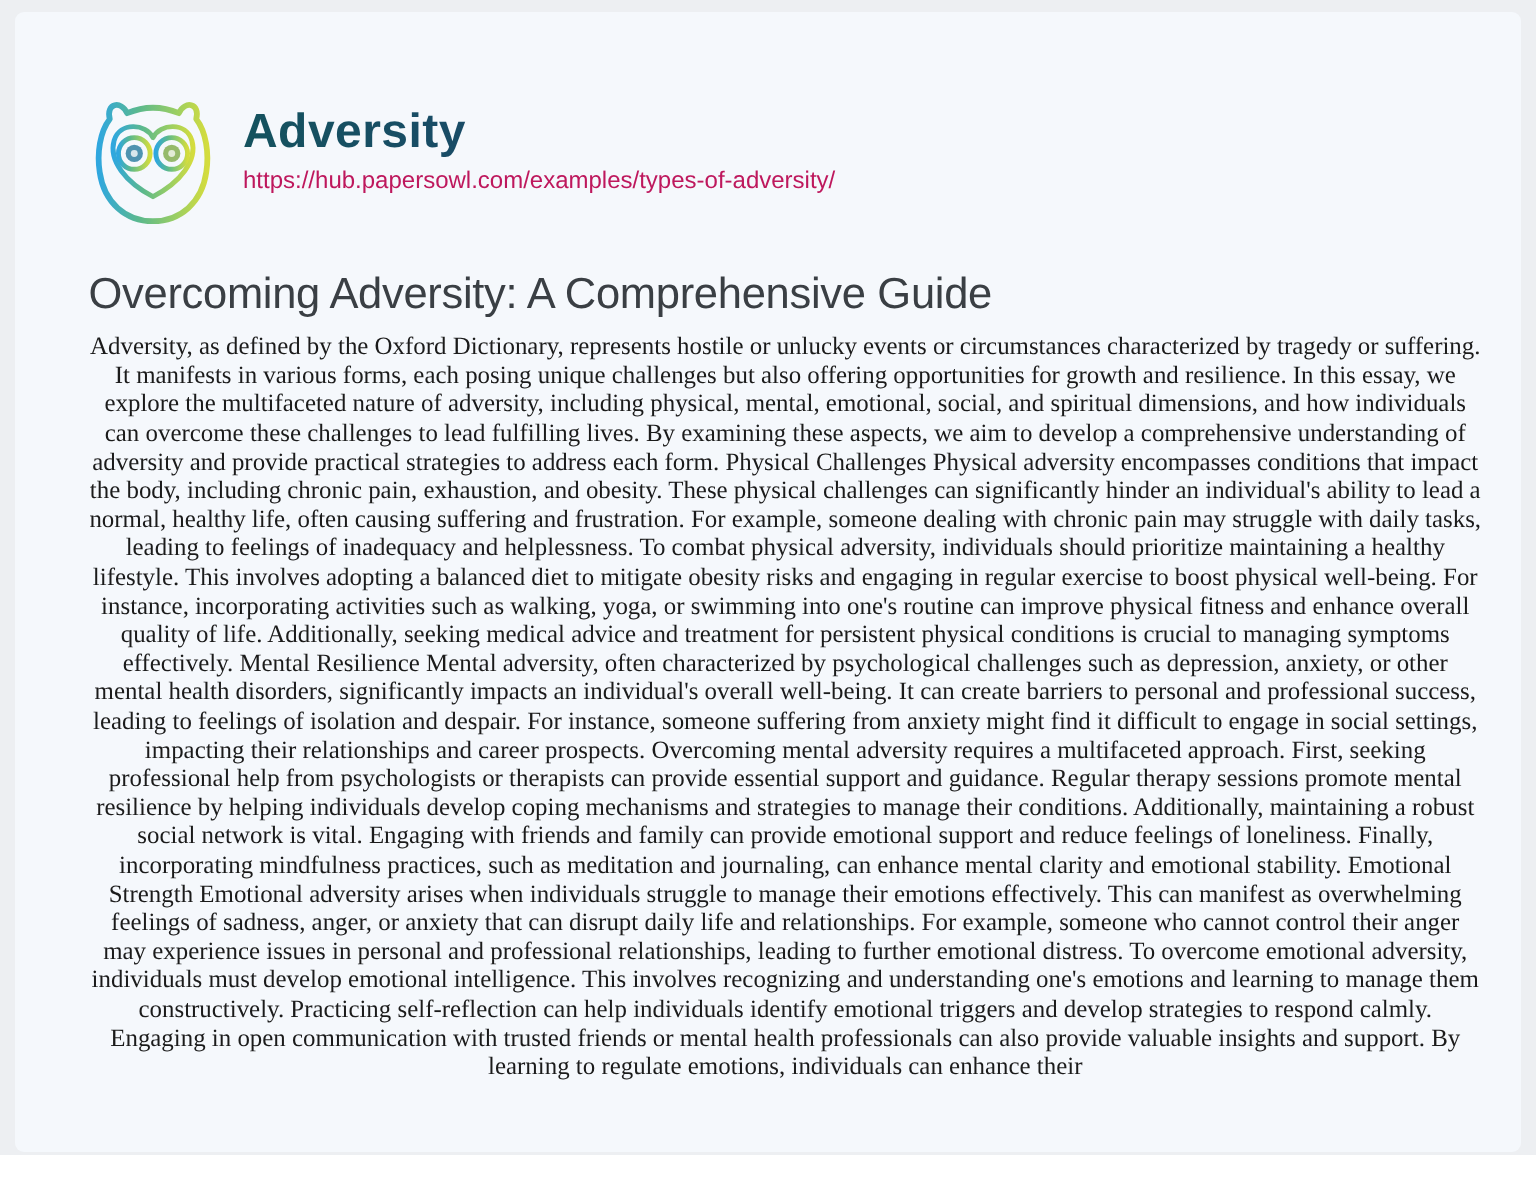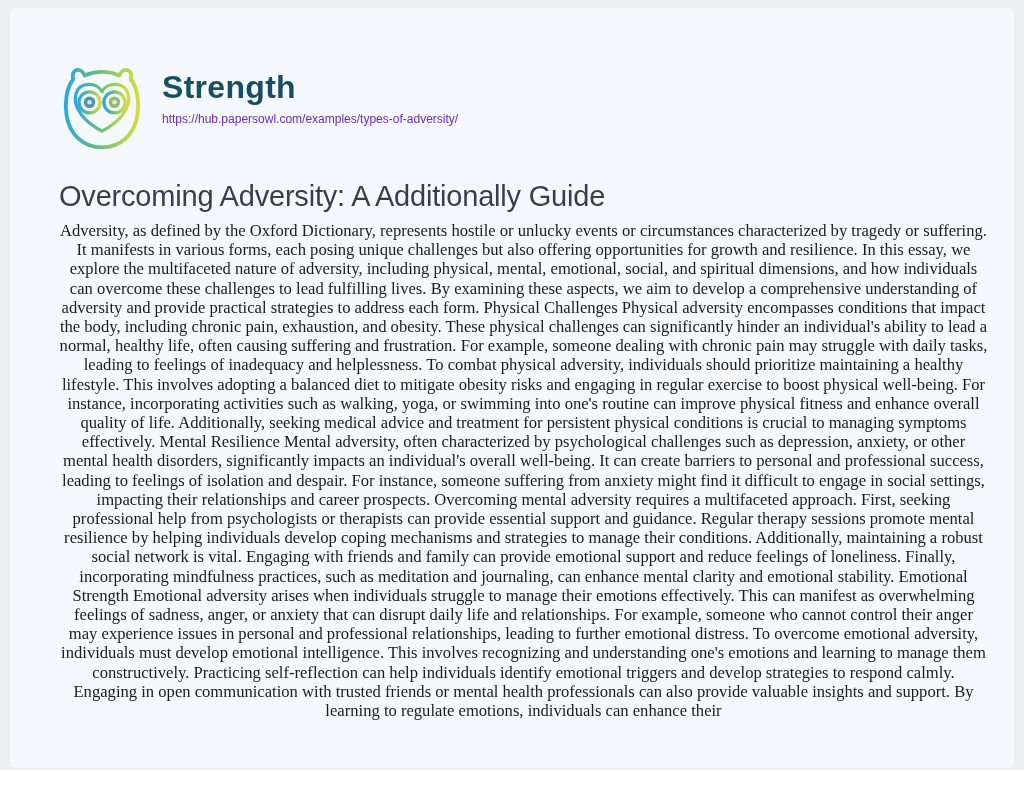--- a/index.html
+++ b/index.html
@@ -34,22 +34,22 @@
     letter-spacing:0.3px;
     background:linear-gradient(90deg, #14525e 0%, #1a4a68 45%, #1c3f74 90%);
     -webkit-background-clip:text;
     background-clip:text;
     color:transparent;
     line-height:1.1;
   }
   .source-url {
     display:block;
     margin-top:7px;
-    font-size:12px;
-    color:#6d28d9;
+    font-size:16px;
+    color:#be185d;
     text-decoration:none;
   }
   .article-title {
     position:absolute; left:49px; top:172px;
     font-size:29px;
     font-weight:400;
     color:#3a3f44;
     letter-spacing:-0.2px;
     white-space:nowrap;
   }
@@ -87,22 +87,22 @@
           <circle cx="63" cy="42" r="11" stroke-width="3.4"></circle>
           <path d="M 50 52 L 50 62" stroke-width="3.4"></path>
         </g>
         <circle cx="37" cy="42" r="6" fill="#4f93b0"></circle>
         <circle cx="63" cy="42" r="6" fill="#96ba6b"></circle>
         <circle cx="37" cy="42" r="2.4" fill="#d9e7ec"></circle>
         <circle cx="63" cy="42" r="2.4" fill="#e2ecd6"></circle>
       </svg>
     </div>
     <div class="brand-block">
-      <div class="brand-name">Strength</div>
+      <div class="brand-name">Adversity</div>
       <a class="source-url" href="#">https://hub.papersowl.com/examples/types-of-adversity/</a>
     </div>
   </div>
 
-  <h1 class="article-title" style="margin:0;">Overcoming Adversity: A Additionally Guide</h1>
+  <h1 class="article-title" style="margin:0;">Overcoming Adversity: A Comprehensive Guide</h1>
 
   <div class="article-body">Adversity, as defined by the Oxford Dictionary, represents hostile or unlucky events or circumstances characterized by tragedy or suffering. It manifests in various forms, each posing unique challenges but also offering opportunities for growth and resilience. In this essay, we explore the multifaceted nature of adversity, including physical, mental, emotional, social, and spiritual dimensions, and how individuals can overcome these challenges to lead fulfilling lives. By examining these aspects, we aim to develop a comprehensive understanding of adversity and provide practical strategies to address each form. Physical Challenges Physical adversity encompasses conditions that impact the body, including chronic pain, exhaustion, and obesity. These physical challenges can significantly hinder an individual's ability to lead a normal, healthy life, often causing suffering and frustration. For example, someone dealing with chronic pain may struggle with daily tasks, leading to feelings of inadequacy and helplessness. To combat physical adversity, individuals should prioritize maintaining a healthy lifestyle. This involves adopting a balanced diet to mitigate obesity risks and engaging in regular exercise to boost physical well-being. For instance, incorporating activities such as walking, yoga, or swimming into one's routine can improve physical fitness and enhance overall quality of life. Additionally, seeking medical advice and treatment for persistent physical conditions is crucial to managing symptoms effectively. Mental Resilience Mental adversity, often characterized by psychological challenges such as depression, anxiety, or other mental health disorders, significantly impacts an individual's overall well-being. It can create barriers to personal and professional success, leading to feelings of isolation and despair. For instance, someone suffering from anxiety might find it difficult to engage in social settings, impacting their relationships and career prospects. Overcoming mental adversity requires a multifaceted approach. First, seeking professional help from psychologists or therapists can provide essential support and guidance. Regular therapy sessions promote mental resilience by helping individuals develop coping mechanisms and strategies to manage their conditions. Additionally, maintaining a robust social network is vital. Engaging with friends and family can provide emotional support and reduce feelings of loneliness. Finally, incorporating mindfulness practices, such as meditation and journaling, can enhance mental clarity and emotional stability. Emotional Strength Emotional adversity arises when individuals struggle to manage their emotions effectively. This can manifest as overwhelming feelings of sadness, anger, or anxiety that can disrupt daily life and relationships. For example, someone who cannot control their anger may experience issues in personal and professional relationships, leading to further emotional distress. To overcome emotional adversity, individuals must develop emotional intelligence. This involves recognizing and understanding one's emotions and learning to manage them constructively. Practicing self-reflection can help individuals identify emotional triggers and develop strategies to respond calmly. Engaging in open communication with trusted friends or mental health professionals can also provide valuable insights and support. By learning to regulate emotions, individuals can enhance their</div>
 
 </div>
 
 </body></html>

